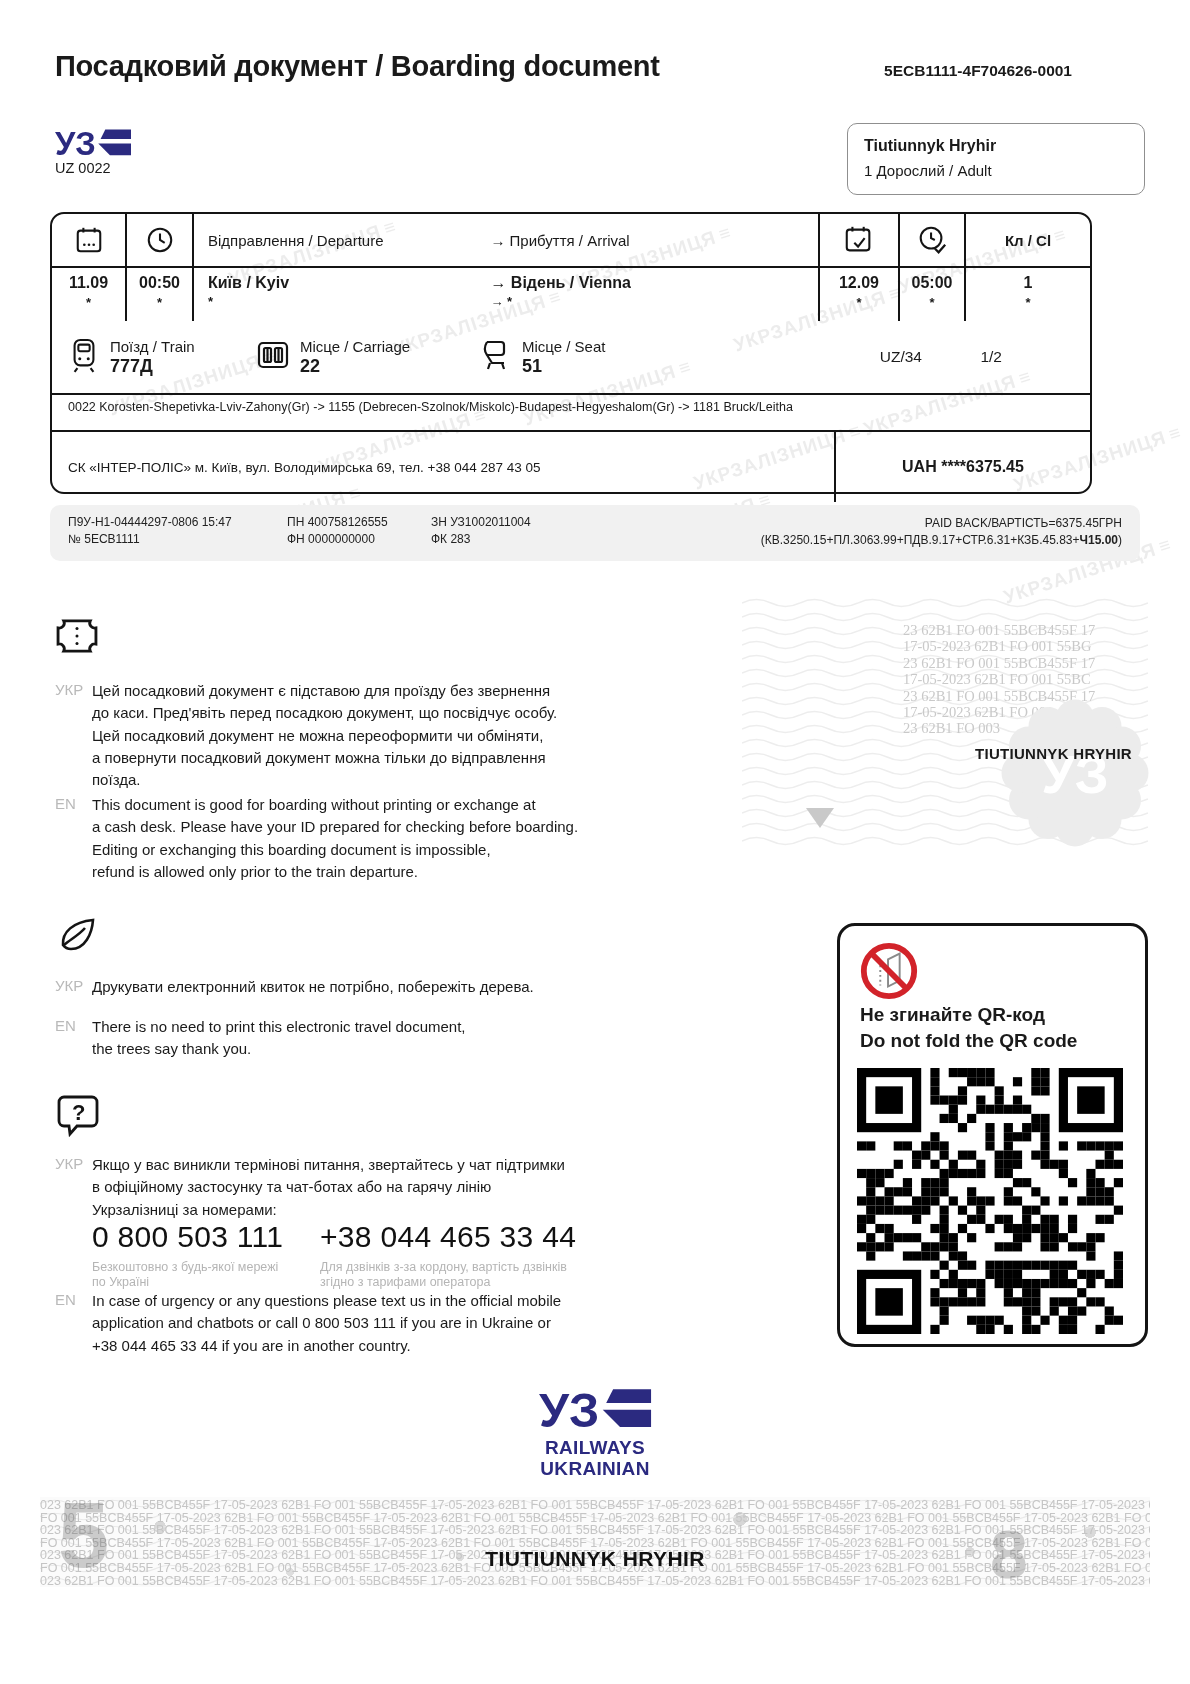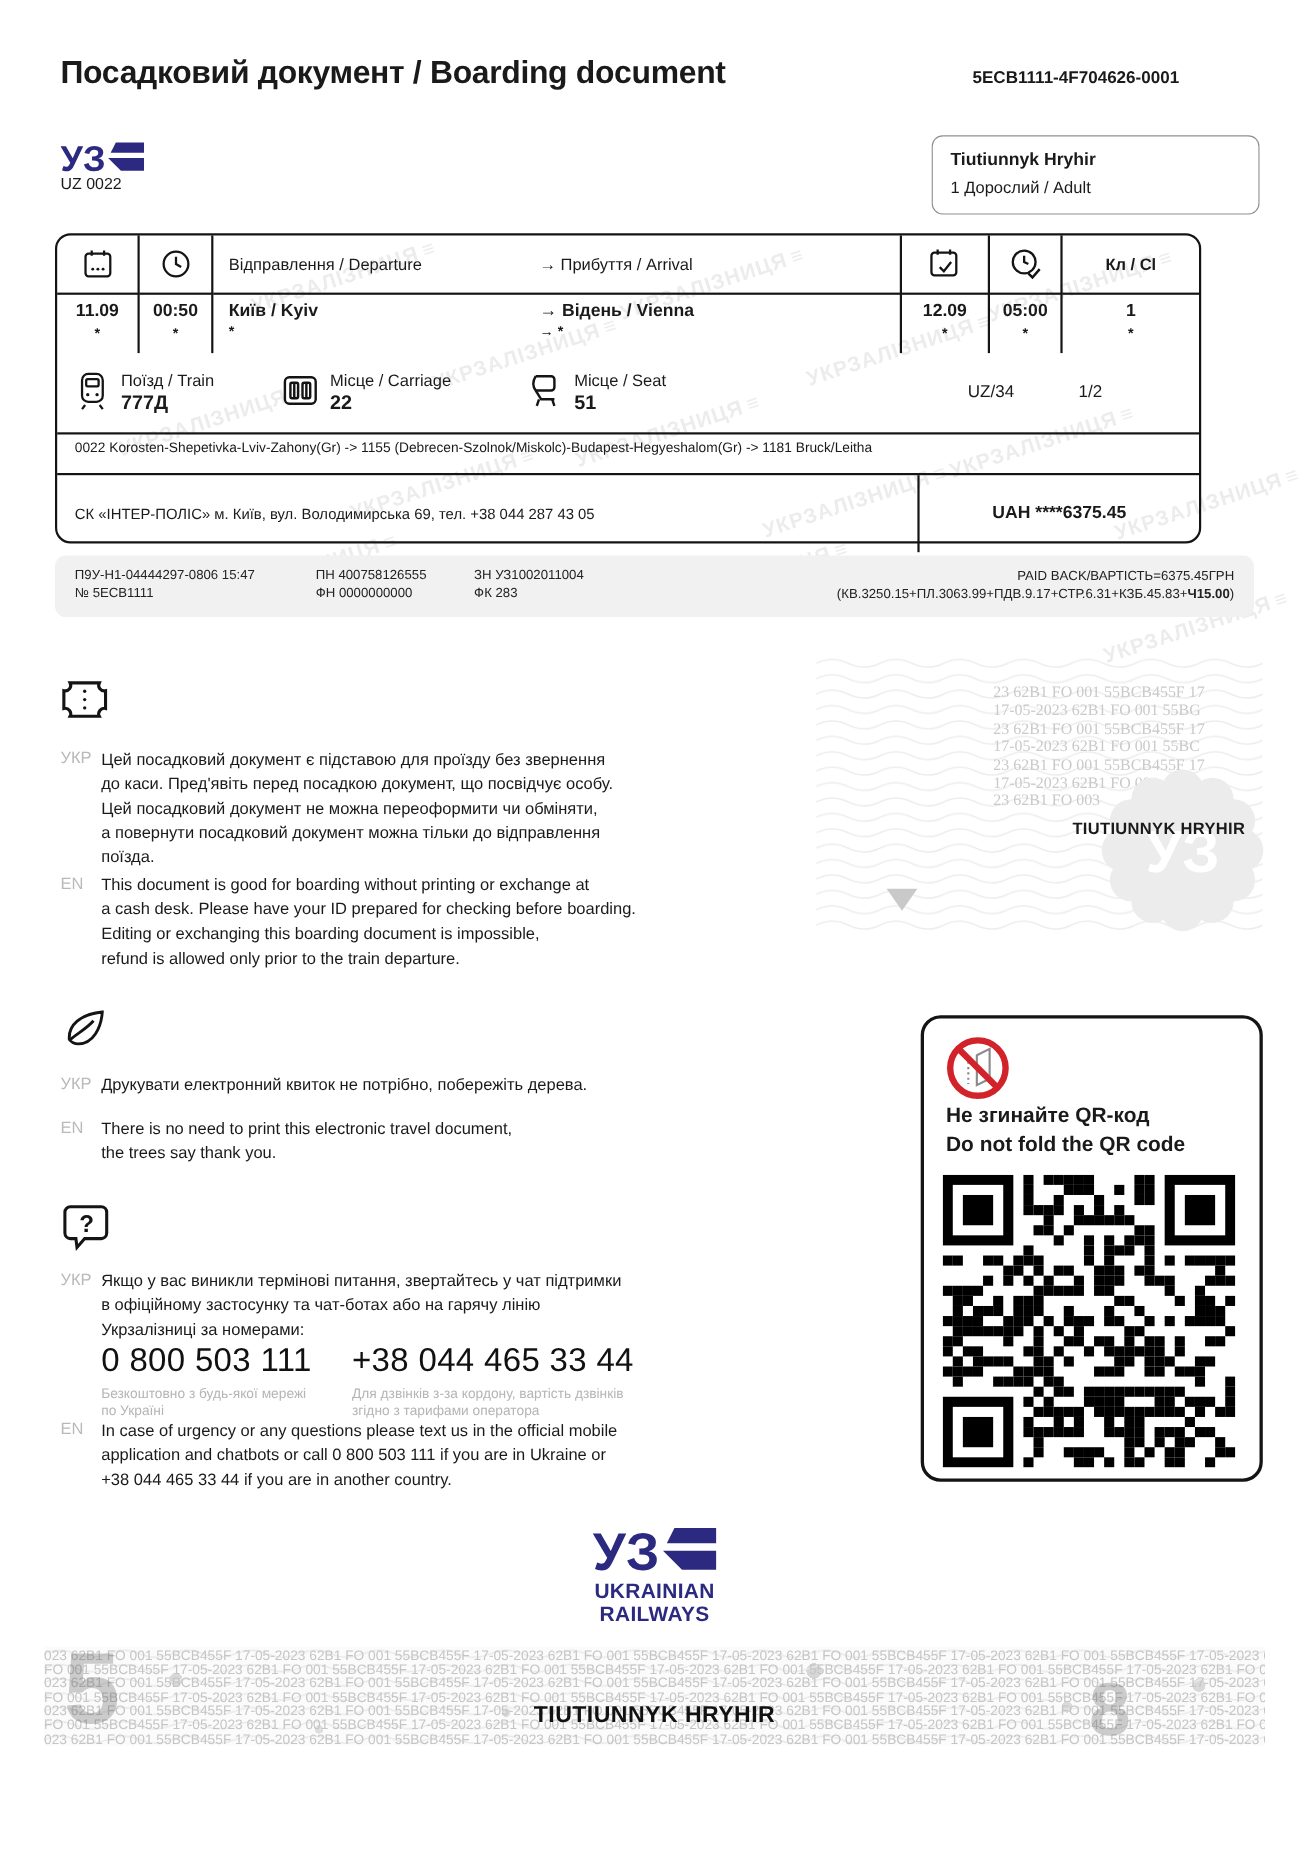--- a/index.html
+++ b/index.html
@@ -765,22 +765,22 @@
   </div>
 
   <div class="abs footer-logo">
     <svg width="114" height="50" viewBox="0 0 130 58">
       <text x="0" y="50" font-size="56" font-weight="bold" fill="#2b2a80">УЗ</text>
       <polygon points="86,6 130,6 130,22 78,22" fill="#2b2a80"></polygon>
       <polygon points="74,30 130,30 130,50 94,50" fill="#2b2a80"></polygon>
     </svg>
   </div>
   <div class="abs footer-brand">
+    <div>RAILWAYS</div>
     <div>UKRAINIAN</div>
-    <div>RAILWAYS</div>
   </div>
 
   <div class="abs strip">
     <svg class="waves" style="left:0;top:0;" width="1110" height="90">
       <defs>
           <pattern id="wv2" width="58" height="13" patternUnits="userSpaceOnUse">
         <path d="M0 6.5 Q14.5 0 29 6.5 T58 6.5" fill="none" stroke="#e9e9e9" stroke-width="1.2"></path>
       </pattern>
         </defs>
       <rect width="1110" height="90" fill="url(#wv2)"></rect>

